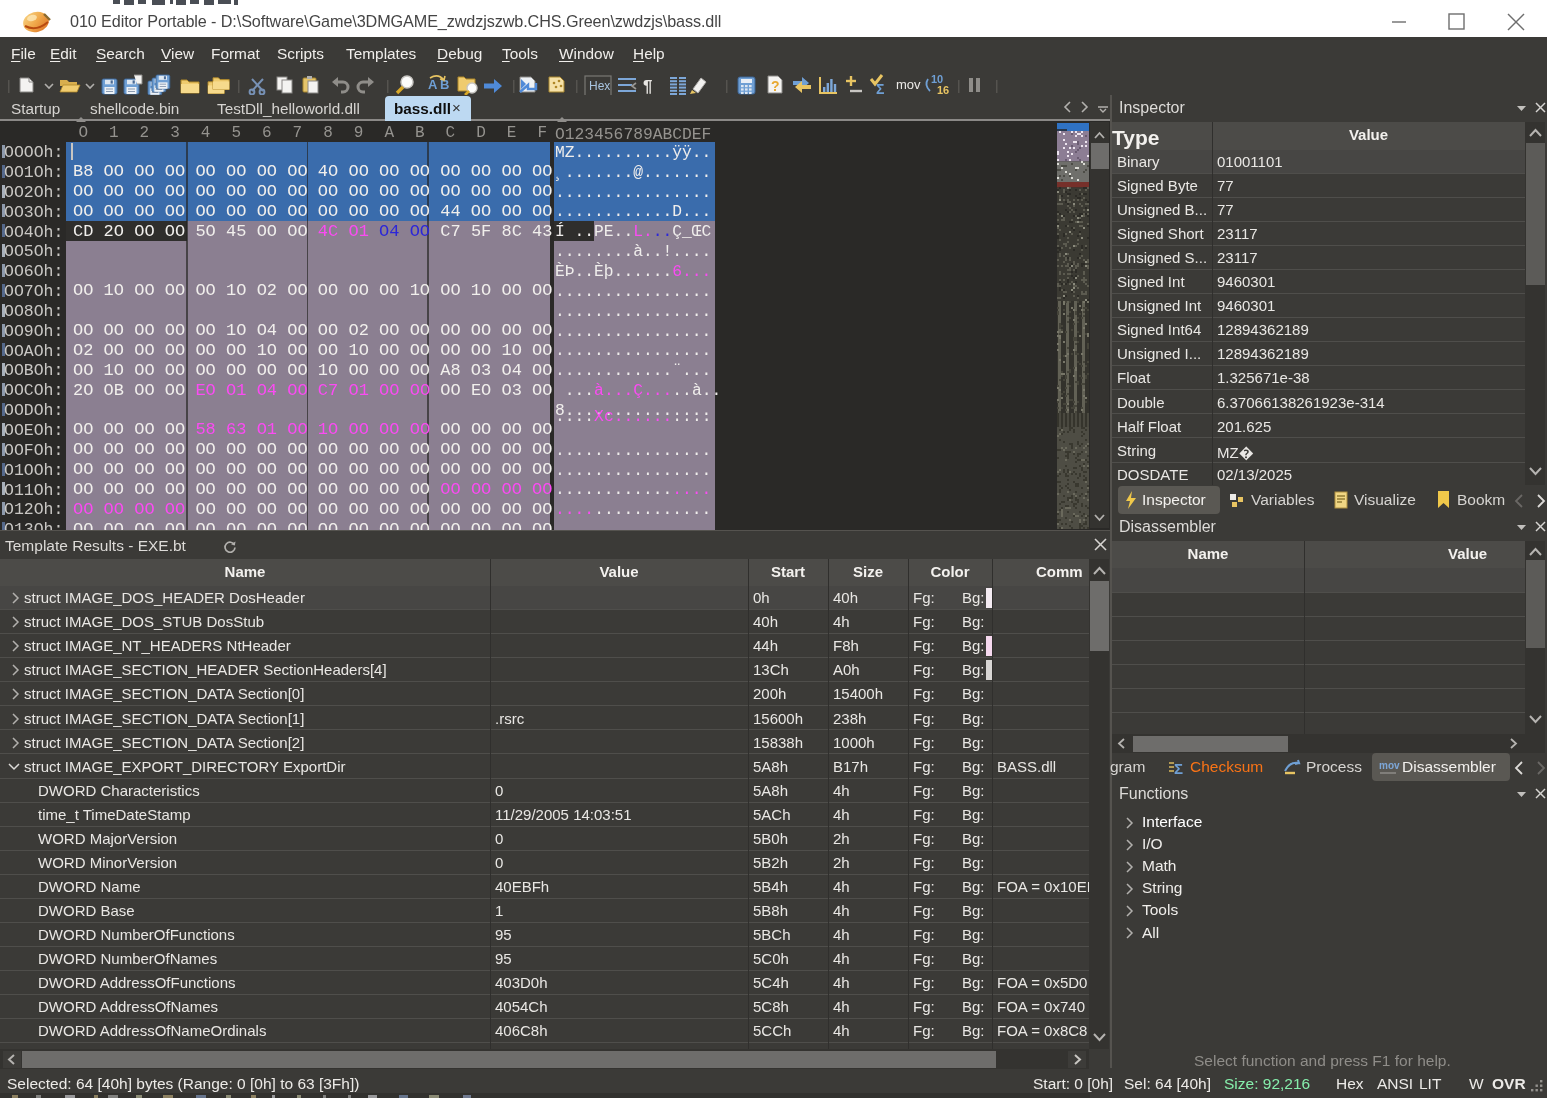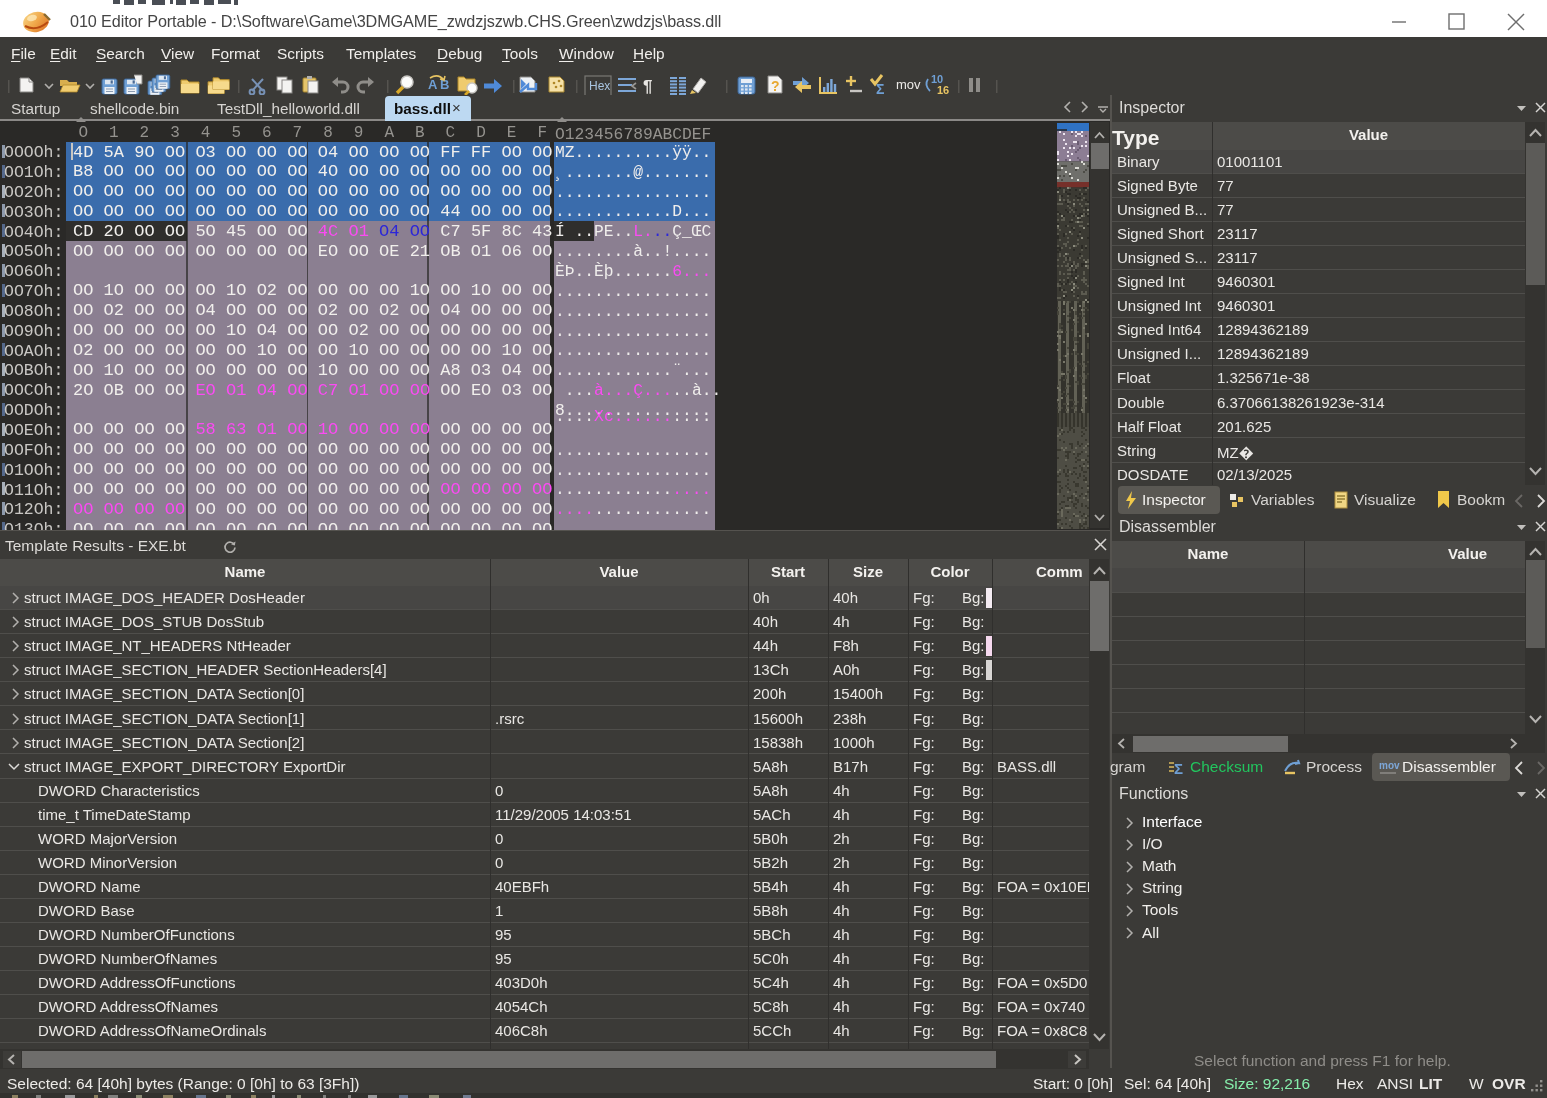--- a/index.html
+++ b/index.html
@@ -277,44 +277,41 @@
 <div style="left:476.2px;top:123px;font-size:16px;color:#95938f"><span class="mono">D</span></div>
 <div style="left:506.8px;top:123px;font-size:16px;color:#95938f"><span class="mono">E</span></div>
 <div style="left:537.4px;top:123px;font-size:16px;color:#95938f"><span class="mono">F</span></div>
 <div style="left:555px;top:123.5px;font-size:16.3px;color:#95938f"><span class="mono">O123456789ABCDEF</span></div>
 <svg style="left:76px;top:117px" width="700" height="6">
     <path d="M0 5 l5 -5 5 5 z" fill="#908e8b"></path>
     <path d="M481 5 l5 -5 5 5 z" fill="#908e8b"></path>
   </svg>
 <div style="left:0;top:121px;width:1110px;height:410px;overflow:hidden">
 <div class="mono" style="left:4px;top:22.10px;font-size:16.5px;color:#c9c7c4">OOOOh:</div>
-<div class="mono" style="left:73px;top:21.50px;font-size:17px;color:#f1efec">4D 5A 9O OO O3 OO OO OO O4 OO OO OO FF FF OO OO</div>
 <div class="mono" style="left:555px;top:21.90px;font-size:16.3px;color:#f0eeec">MZ..........ÿÿ..</div>
 <div class="mono" style="left:4px;top:41.95px;font-size:16.5px;color:#c9c7c4">OO1Oh:</div>
 <div class="mono" style="left:73px;top:41.35px;font-size:17px;color:#f1efec">B8 OO OO OO OO OO OO OO 4O OO OO OO OO OO OO OO</div>
 <div class="mono" style="left:555px;top:41.75px;font-size:16.3px;color:#f0eeec">¸.......@.......</div>
 <div class="mono" style="left:4px;top:61.80px;font-size:16.5px;color:#c9c7c4">OO2Oh:</div>
 <div class="mono" style="left:73px;top:61.20px;font-size:17px;color:#f1efec">OO OO OO OO OO OO OO OO OO OO OO OO OO OO OO OO</div>
 <div class="mono" style="left:555px;top:61.60px;font-size:16.3px;color:#f0eeec">................</div>
 <div class="mono" style="left:4px;top:81.65px;font-size:16.5px;color:#c9c7c4">OO3Oh:</div>
 <div class="mono" style="left:73px;top:81.05px;font-size:17px;color:#f1efec">OO OO OO OO OO OO OO OO OO OO OO OO 44 OO OO OO</div>
 <div class="mono" style="left:555px;top:81.45px;font-size:16.3px;color:#f0eeec">............D...</div>
 <div class="mono" style="left:4px;top:101.50px;font-size:16.5px;color:#c9c7c4">OO4Oh:</div>
 <div class="mono" style="left:73px;top:100.90px;font-size:17px;color:#f1efec">CD 2O OO OO 5O 45 OO OO <span style="color:#fb4bf3">4C</span> <span style="color:#fb4bf3">O1</span> <span style="color:#2b26d8">O4</span> <span style="color:#2b26d8">OO</span> C7 5F 8C 43</div>
 <div class="mono" style="left:555px;top:101.30px;font-size:16.3px;color:#f0eeec">Í ..PE..<span style="color:#fb4bf3">L</span><span style="color:#fb4bf3">.</span><span style="color:#2b26d8">.</span><span style="color:#2b26d8">.</span>Ç_ŒC</div>
 <div class="mono" style="left:4px;top:121.35px;font-size:16.5px;color:#c9c7c4">OO5Oh:</div>
-<div class="mono" style="left:73px;top:120.75px;font-size:17px;color:#f1efec">OO OO OO OO OO OO OO OO EO OO OE 21 OB O1 O6 OO</div>
 <div class="mono" style="left:555px;top:121.15px;font-size:16.3px;color:#f0eeec">........à..!....</div>
 <div class="mono" style="left:4px;top:141.20px;font-size:16.5px;color:#c9c7c4">OO6Oh:</div>
 <div class="mono" style="left:555px;top:141.00px;font-size:16.3px;color:#f0eeec">ÈÞ..Èþ......<span style="color:#fb4bf3">6</span><span style="color:#fb4bf3">.</span><span style="color:#fb4bf3">.</span><span style="color:#fb4bf3">.</span></div>
 <div class="mono" style="left:4px;top:161.05px;font-size:16.5px;color:#c9c7c4">OO7Oh:</div>
 <div class="mono" style="left:73px;top:160.45px;font-size:17px;color:#f1efec">OO 1O OO OO OO 1O O2 OO OO OO OO 1O OO 1O OO OO</div>
 <div class="mono" style="left:555px;top:160.85px;font-size:16.3px;color:#f0eeec">................</div>
 <div class="mono" style="left:4px;top:180.90px;font-size:16.5px;color:#c9c7c4">OO8Oh:</div>
-<div class="mono" style="left:73px;top:180.30px;font-size:17px;color:#f1efec">OO O2 OO OO O4 OO OO OO O2 OO O2 OO O4 OO OO OO</div>
 <div class="mono" style="left:555px;top:180.70px;font-size:16.3px;color:#f0eeec">................</div>
 <div class="mono" style="left:4px;top:200.75px;font-size:16.5px;color:#c9c7c4">OO9Oh:</div>
 <div class="mono" style="left:73px;top:200.15px;font-size:17px;color:#f1efec">OO OO OO OO OO 1O O4 OO OO O2 OO OO OO OO OO OO</div>
 <div class="mono" style="left:555px;top:200.55px;font-size:16.3px;color:#f0eeec">................</div>
 <div class="mono" style="left:4px;top:220.60px;font-size:16.5px;color:#c9c7c4">OOAOh:</div>
 <div class="mono" style="left:73px;top:220.00px;font-size:17px;color:#f1efec">O2 OO OO OO OO OO 1O OO OO 1O OO OO OO OO 1O OO</div>
 <div class="mono" style="left:555px;top:220.40px;font-size:16.3px;color:#f0eeec">................</div>
 <div class="mono" style="left:4px;top:240.45px;font-size:16.5px;color:#c9c7c4">OOBOh:</div>
 <div class="mono" style="left:73px;top:239.85px;font-size:17px;color:#f1efec">OO 1O OO OO OO OO OO OO 1O OO OO OO A8 O3 O4 OO</div>
 <div class="mono" style="left:555px;top:240.25px;font-size:16.3px;color:#f0eeec">............¨...</div>
@@ -1377,21 +1374,21 @@
   </svg>
 <div style="left:1110px;top:758px;font-size:15.5px;color:#d6d4d1;font-weight:400;white-space:pre;">gram</div>
 <svg style="left:1168px;top:759px" width="18" height="17">
     <g stroke="#e8c462" stroke-width="1.4">
       <line x1="1" y1="4" x2="6" y2="4"></line>
       <line x1="1" y1="8" x2="6" y2="8"></line>
       <line x1="1" y1="12" x2="6" y2="12"></line>
     </g>
     <text x="6" y="15" font-size="15" font-weight="bold" fill="#6f9fd4" font-family="Liberation Sans">Σ</text>
   </svg>
-<div style="left:1190px;top:758px;font-size:15.5px;color:#22c55e;font-weight:400;white-space:pre;">Checksum</div>
+<div style="left:1190px;top:758px;font-size:15.5px;color:#f97316;font-weight:400;white-space:pre;">Checksum</div>
 <svg style="left:1283px;top:759px" width="18" height="16">
     <path d="M2 12 q5 -10 14 -8 l-1 -3 m1 3 l-4 1" stroke="#6f9fd4" stroke-width="2" fill="none"></path>
     <path d="M2 14 h10" stroke="#e8c462" stroke-width="2.4"></path>
   </svg>
 <div style="left:1306px;top:758px;font-size:15.5px;color:#d6d4d1;font-weight:400;white-space:pre;">Process</div>
 <div style="left:1372px;top:753px;width:138px;height:28px;background:#5a5853;border-radius:4px;"></div>
 <svg style="left:1379px;top:759px" width="20" height="16">
     <text x="0" y="10" font-size="10" font-weight="bold" fill="#7da7d8" font-family="Liberation Sans">mov</text>
     <line x1="1" y1="14" x2="17" y2="14" stroke="#9a9894" stroke-width="1.2"></line>
   </svg>
@@ -1433,21 +1430,21 @@
   </svg>
 <div style="left:1142px;top:923.5px;font-size:15.5px;color:#f0eeeb;font-weight:400;white-space:pre;">All</div>
 <div style="left:1194px;top:1052px;font-size:15.5px;color:#8f8d89;font-weight:400;white-space:pre;">Select function and press F1 for help.</div>
 <div style="left:0px;top:1069px;width:1547px;height:29px;background:#3b3a37;"></div>
 <div style="left:7px;top:1075px;font-size:15.5px;color:#eceae7;font-weight:400;white-space:pre;">Selected: 64 [40h] bytes (Range: 0 [0h] to 63 [3Fh])</div>
 <div style="left:1033px;top:1075px;font-size:15.5px;color:#eceae7;font-weight:400;white-space:pre;">Start: 0 [0h]</div>
 <div style="left:1124px;top:1075px;font-size:15.5px;color:#eceae7;font-weight:400;white-space:pre;">Sel: 64 [40h]</div>
 <div style="left:1224px;top:1075px;font-size:15.5px;color:#86efac;font-weight:400;white-space:pre;">Size: 92,216</div>
 <div style="left:1336px;top:1075px;font-size:15.5px;color:#eceae7;font-weight:400;white-space:pre;">Hex</div>
 <div style="left:1377px;top:1075px;font-size:15.5px;color:#eceae7;font-weight:400;white-space:pre;">ANSI</div>
-<div style="left:1419px;top:1075px;font-size:15.5px;color:#eceae7;font-weight:700;white-space:pre;">LIT</div>
+<div style="left:1419px;top:1075px;font-size:15.5px;color:#eceae7;font-weight:400;white-space:pre;">LIT</div>
 <div style="left:1469px;top:1075px;font-size:15.5px;color:#eceae7;font-weight:400;white-space:pre;">W</div>
 <div style="left:1492px;top:1075px;font-size:15.5px;color:#eceae7;font-weight:700;white-space:pre;">OVR</div>
 <svg style="left:1531px;top:1080px" width="14" height="14">
     <rect x="9.0" y="0.0" width="2.4" height="2.4" fill="#93918d"></rect>
     <rect x="4.5" y="4.5" width="2.4" height="2.4" fill="#93918d"></rect>
     <rect x="9.0" y="4.5" width="2.4" height="2.4" fill="#93918d"></rect>
     <rect x="0.0" y="9.0" width="2.4" height="2.4" fill="#93918d"></rect>
     <rect x="4.5" y="9.0" width="2.4" height="2.4" fill="#93918d"></rect>
     <rect x="9.0" y="9.0" width="2.4" height="2.4" fill="#93918d"></rect>
   </svg>

